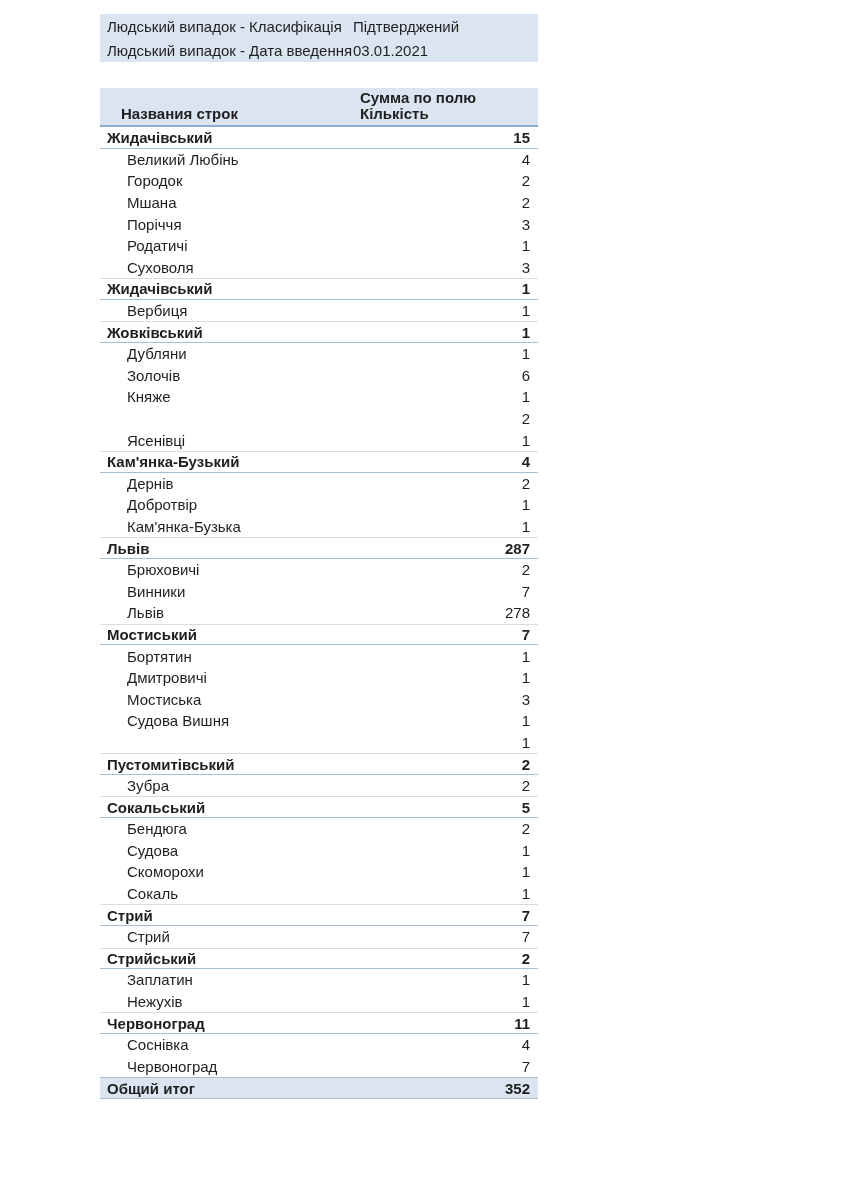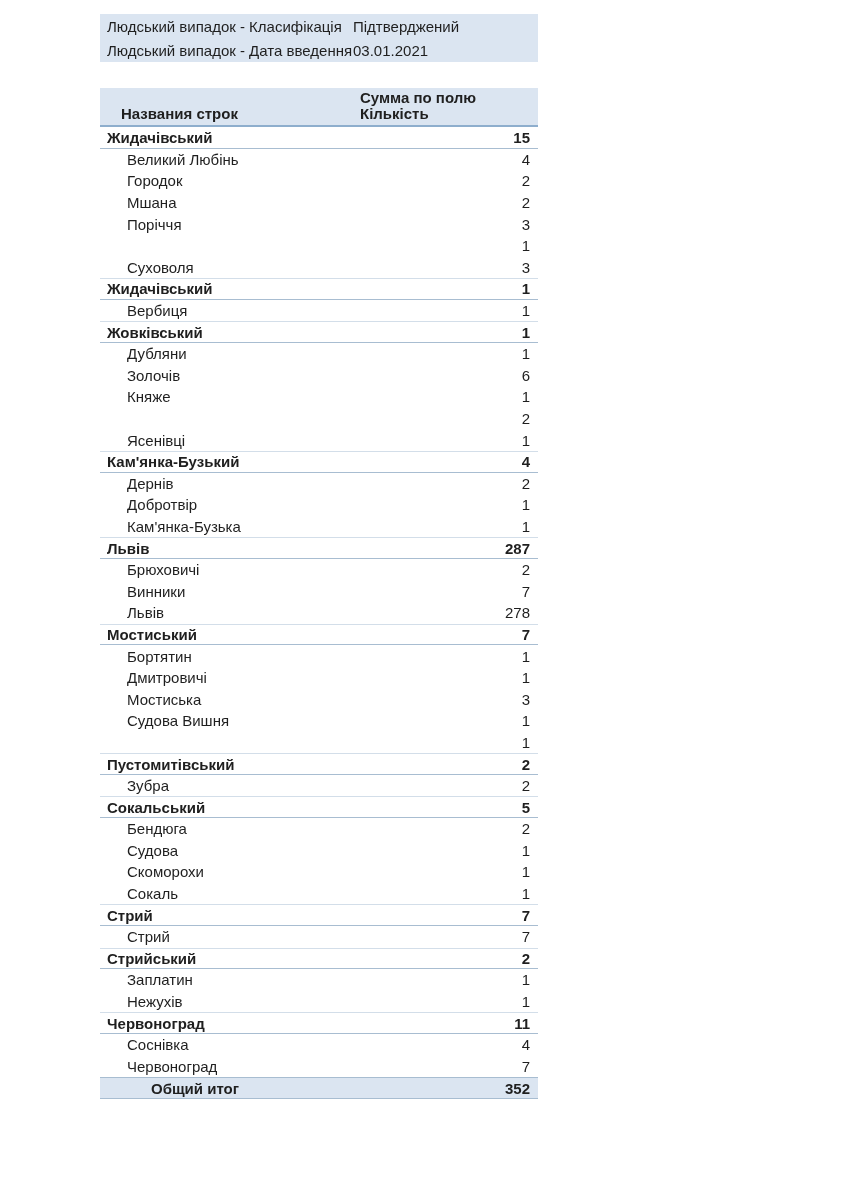--- a/index.html
+++ b/index.html
@@ -56,21 +56,20 @@
     border-bottom:1px solid var(--group-border);
   }
   .group-row .name-cell{padding-left:7px;}
   .pivot .rows .group-row:first-child{border-top:none;}
 
   .total-row{
     background:var(--header-fill);
     font-weight:bold;height:22px;
     border-top:1px solid var(--group-border);
     border-bottom:1px solid var(--group-border);
-    padding-left:44px;
   }
   .total-row .name-cell{padding-left:7px;}
 </style>
 </head>
 <body>
 
 <div class="page">
 
   <div class="filter-box" id="filter-box">
       <div class="filter-row">
@@ -104,20 +103,21 @@
         </div>
         <div class="row item-row">
           <div class="name-cell">Мшана</div>
           <div class="value-cell">2</div>
         </div>
         <div class="row item-row">
           <div class="name-cell">Поріччя</div>
           <div class="value-cell">3</div>
         </div>
         <div class="row item-row">
+          <div class="name-cell">Родатичі</div>
           <div class="value-cell">1</div>
         </div>
         <div class="row item-row">
           <div class="name-cell">Суховоля</div>
           <div class="value-cell">3</div>
         </div>
         <div class="row group-row">
           <div class="name-cell">Жидачівський</div>
           <div class="value-cell">1</div>
         </div>

